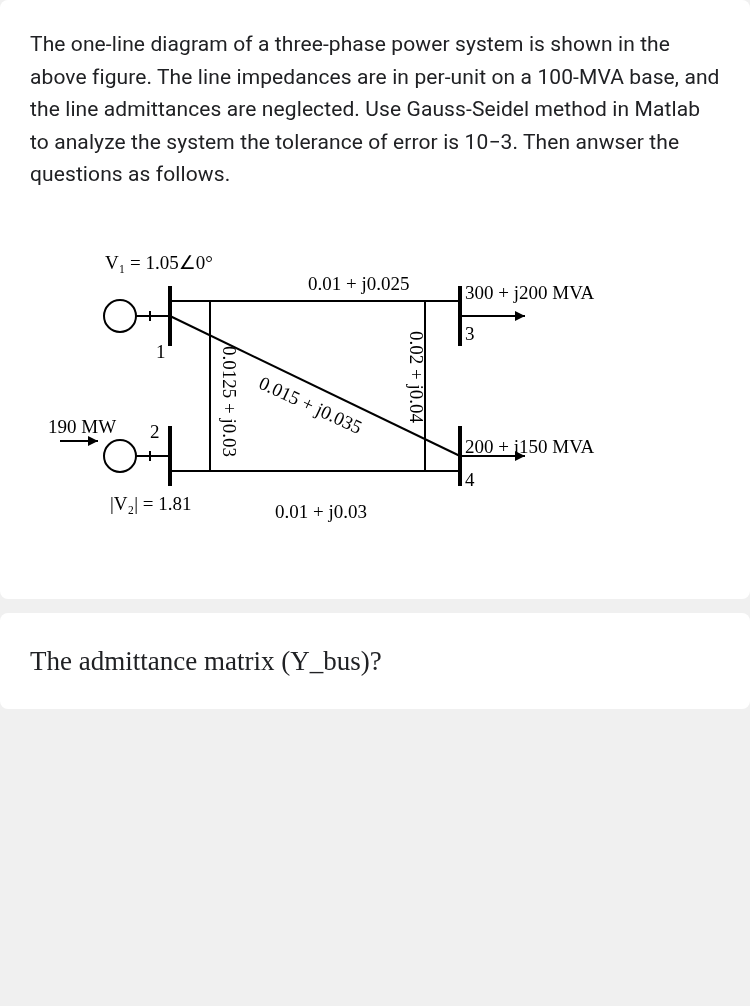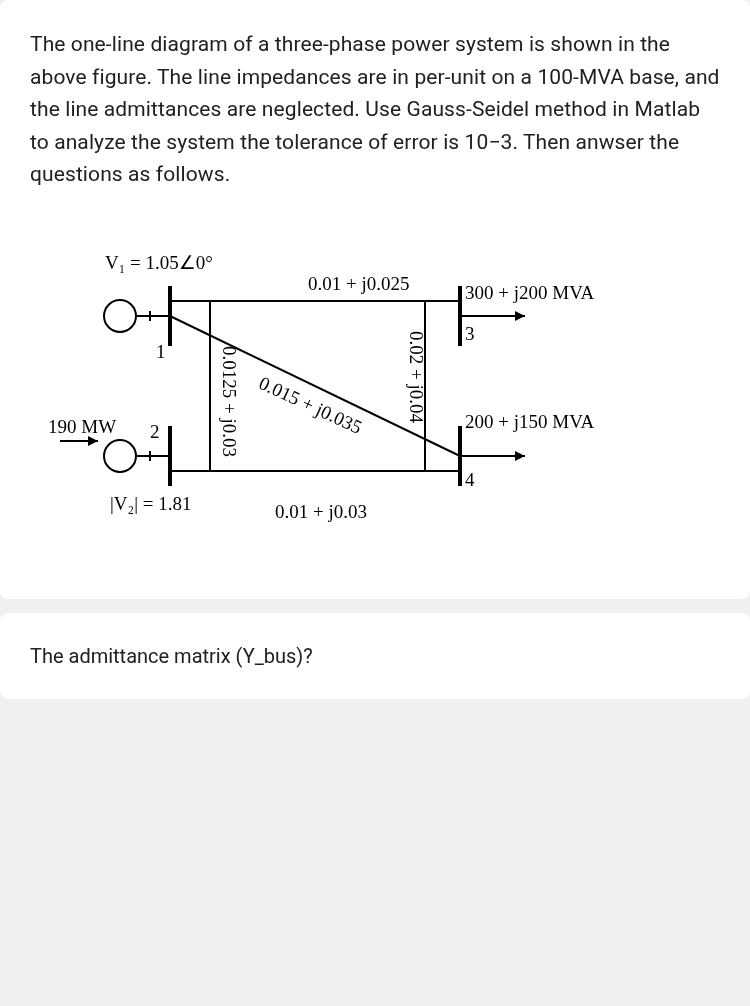--- a/index.html
+++ b/index.html
@@ -45,24 +45,25 @@
       font-family: "Times New Roman", serif;
       font-size: 19px;
       color: #000;
       white-space: nowrap;
     }
     .vlabel {
       writing-mode: vertical-rl;
       text-orientation: mixed;
     }
     .question-text {
-      font-size: 20px;
+      font-size: 27px;
       line-height: 1.5;
       color: #202124;
       font-weight: 400;
+      font-family: Liberation Serif, serif;
     }
   </style>
 </head>
 <body>
 
 <div class="card">
   <p class="problem-text">The one-line diagram of a three-phase power system is shown in the above figure. The line impedances are in per-unit on a 100-MVA base, and the line admittances are neglected. Use Gauss-Seidel method in Matlab to analyze the system the tolerance of error is 10−3. Then anwser the questions as follows.</p>
 
   <div class="diagram-container">
     <div class="diagram">
@@ -123,21 +124,21 @@
 
       <span class="dlabel" style="left:126px; top:110px;">1</span>
       <span class="dlabel" style="left:435px; top:92px;">3</span>
 
       <span class="dlabel vlabel" style="left:188px; top:115px;">0.0125 + j0.03</span>
       <span class="dlabel" style="left:230px; top:140px; transform:rotate(25deg); transform-origin:left center;">0.015 + j0.035</span>
       <span class="dlabel vlabel" style="left:375px; top:100px;">0.02 + j0.04</span>
 
       <span class="dlabel" style="left:18px; top:185px;">190 MW</span>
       <span class="dlabel" style="left:120px; top:190px;">2</span>
-      <span class="dlabel" style="left:435px; top:180px;">200 + j150 MVA</span>
+      <span class="dlabel" style="left:435px; top:205px;">200 + j150 MVA</span>
       <span class="dlabel" style="left:435px; top:238px;">4</span>
 
       <span class="dlabel" style="left:245px; top:270px;">0.01 + j0.03</span>
       <span class="dlabel" style="left:80px; top:262px;">|V₂| = 1.81</span>
     </div>
   </div>
 </div>
 
 <div class="card">
   <p class="question-text">The admittance matrix (Y_bus)?</p>

